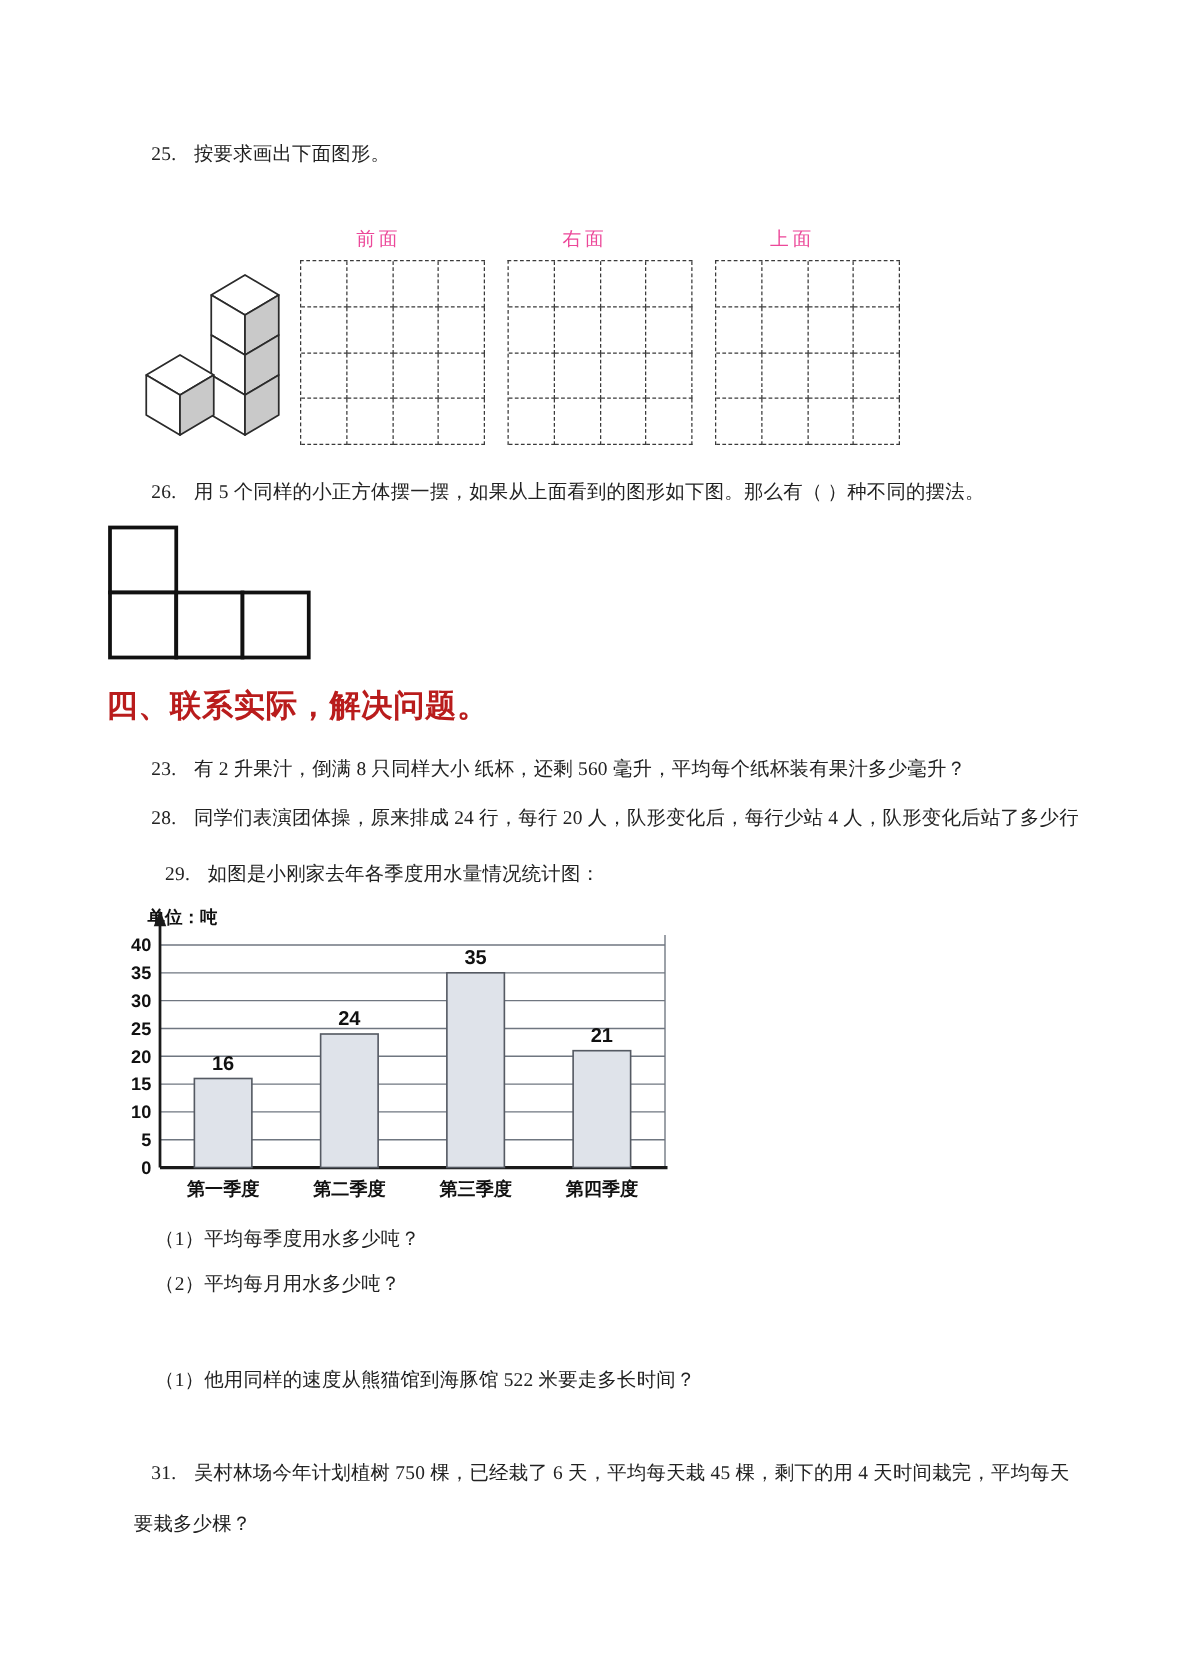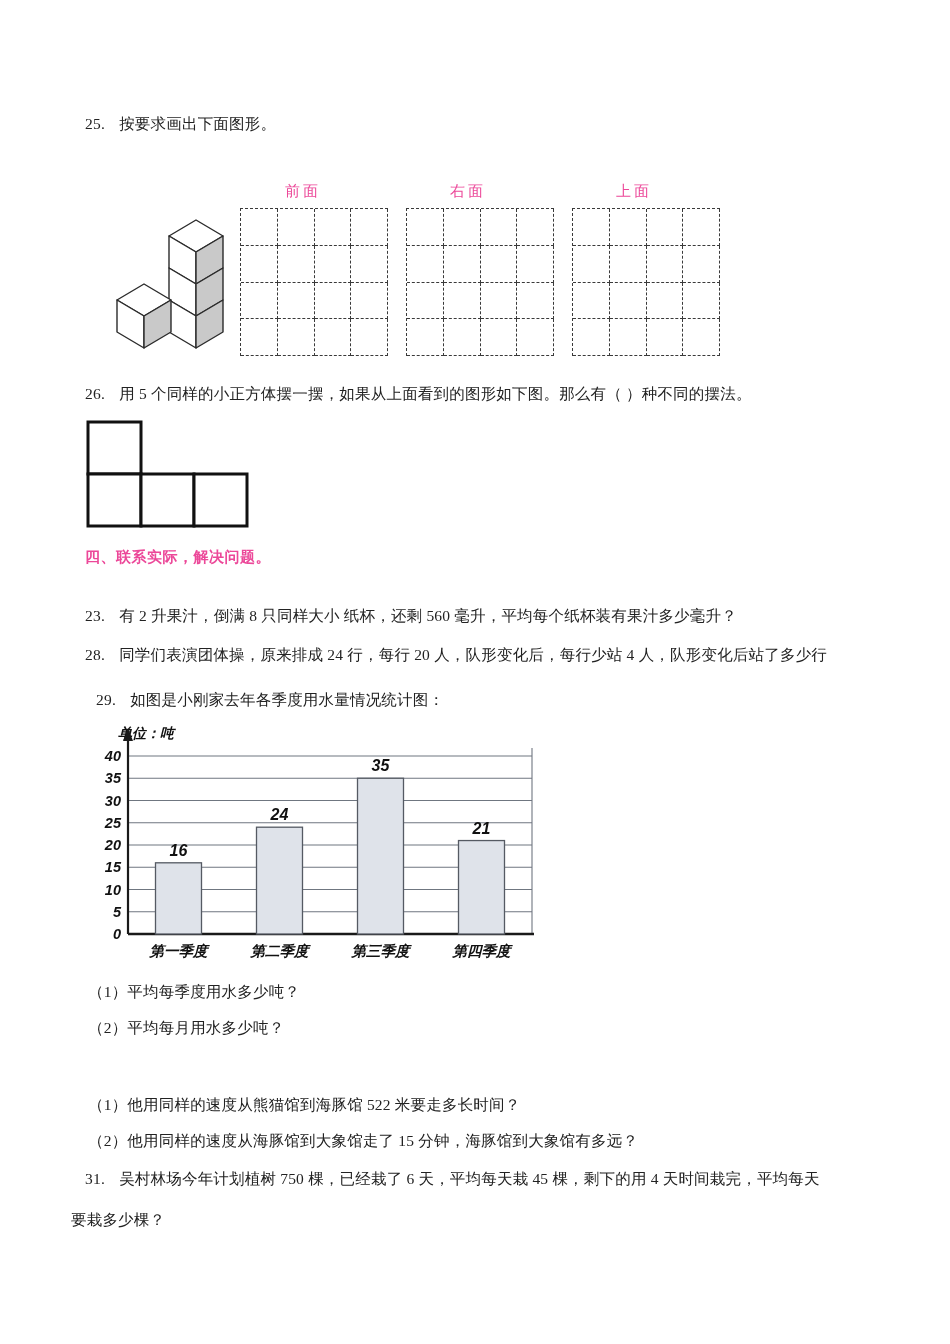--- a/index.html
+++ b/index.html
@@ -21,29 +21,30 @@
     width: 950px;
     height: 1344px;
   }
   .q-line {
     position: absolute;
     font-size: 15.5px;
     line-height: 1.55;
     color: #222;
     white-space: nowrap;
     letter-spacing: 0.2px;
+    margin-left: 36px;
   }
   .q-num {
     display: inline-block;
   }
   .section-head {
     position: absolute;
-    font-size: 15px;
+    font-size: 25px;
     font-weight: bold;
-    color: #ec4899;
+    color: #b91c1c;
     letter-spacing: 0.5px;
     font-family: "Liberation Sans", "DejaVu Sans", sans-serif;
   }
   
   .grid-label {
     position: absolute;
     font-size: 15px;
     font-family: "Liberation Sans", "DejaVu Sans", sans-serif;
     color: #ec4899;
     letter-spacing: 3px;
@@ -62,21 +63,20 @@
     border-bottom: 1.6px dashed #3a3a3a;
     box-sizing: border-box;
   }
   
   .lshape {
     position: absolute;
   }
   
   .chart-wrap {
     position: absolute;
-    font-style: italic;
   }
   
   .cubes {
     position: absolute;
   }
 </style>
 </head>
 <body>
 
 <div class="page">
@@ -247,21 +247,20 @@
         <rect x="370.5" y="118.55" width="46" height="93.45" fill="#dfe3ea" stroke="#555a63" stroke-width="1.3"></rect>
         <text x="393.5" y="111.55" font-size="16" text-anchor="middle" font-weight="bold" font-family="&quot;Liberation Sans&quot;, &quot;DejaVu Sans&quot;, sans-serif" fill="#111">21</text>
         <text x="393.5" y="234" font-size="14.5" text-anchor="middle" font-weight="bold" font-family="&quot;Liberation Sans&quot;, &quot;DejaVu Sans&quot;, sans-serif" fill="#111">第四季度</text>
       </svg>
   </div>
 
   <div class="q-line" style="left:88px; top:980px;">（1）平均每季度用水多少吨？</div>
   <div class="q-line" style="left:88px; top:1016px;">（2）平均每月用水多少吨？</div>
 
   <div class="q-line" style="left:88px; top:1093px;">（1）他用同样的速度从熊猫馆到海豚馆 522 米要走多长时间？</div>
-  <div class="q-line" style="left:88px; top:1129px;">（2）他用同样的速度从海豚馆到大象馆走了 15 分钟，海豚馆到大象馆有多远？</div>
 
   <div class="q-line" style="left:85px; top:1167px;">
     <span class="q-num">31.</span>
     <span style="display:inline-block;width:6px"></span>
     <span>吴村林场今年计划植树 750 棵，已经栽了 6 天，平均每天栽 45 棵，剩下的用 4 天时间栽完，平均每天</span>
   </div>
   <div class="q-line" style="left:71px; top:1208px;">要栽多少棵？</div>
 
 </div>
 

